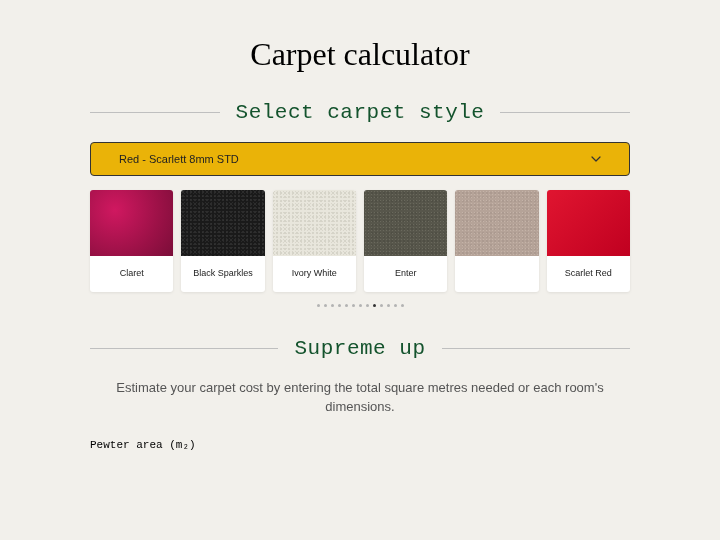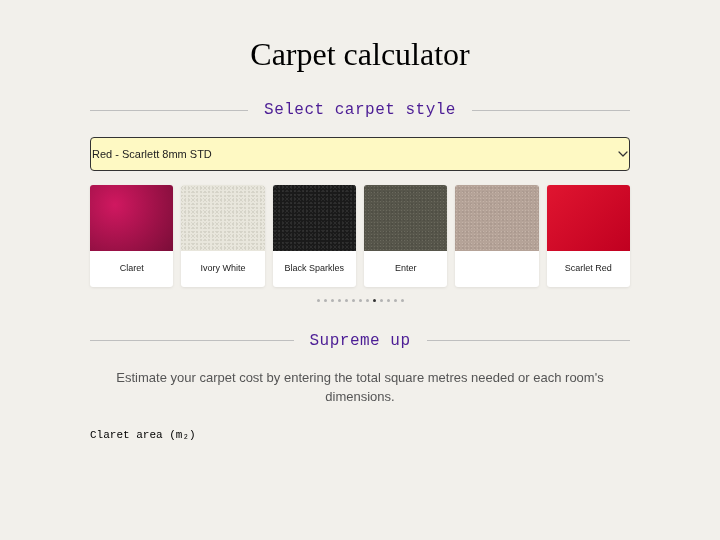--- a/index.html
+++ b/index.html
@@ -32,28 +32,28 @@
       gap: 16px;
       margin-bottom: 18px;
     }
     .section-divider .line {
       flex: 1;
       height: 1px;
       background: #bfbfbf;
     }
     .section-title {
       font-family: "Courier New", Courier, monospace;
-      font-size: 16px;
-      color: #4c1d95;
+      font-size: 21px;
+      color: #14532d;
       letter-spacing: 0.5px;
     }
     .dropdown {
       width: 100%;
-      padding: 10px 1px;
-      background: #fef9c3;
+      padding: 10px 28px;
+      background: #eab308;
       border: 1px solid #333;
       border-radius: 4px;
       display: flex;
       justify-content: space-between;
       align-items: center;
       cursor: pointer;
       margin-bottom: 14px;
     }
     .dropdown-label {
       font-size: 11px;
@@ -189,28 +189,28 @@
         </svg>
     </span>
   </div>
 
   <div class="swatch-row" id="swatch-row">
       <div class="swatch-card">
         <div class="swatch-image sw-claret"></div>
         <div class="swatch-label">Claret</div>
       </div>
       <div class="swatch-card">
+        <div class="swatch-image sw-black"></div>
+        <div class="swatch-label">Black Sparkles</div>
+      </div>
+      <div class="swatch-card">
         <div class="swatch-image sw-ivory"></div>
         <div class="swatch-label">Ivory White</div>
       </div>
       <div class="swatch-card">
-        <div class="swatch-image sw-black"></div>
-        <div class="swatch-label">Black Sparkles</div>
-      </div>
-      <div class="swatch-card">
         <div class="swatch-image sw-pewter"></div>
         <div class="swatch-label">Enter</div>
       </div>
       <div class="swatch-card">
         <div class="swatch-image sw-blush"></div>
       </div>
       <div class="swatch-card">
         <div class="swatch-image sw-scarlet"></div>
         <div class="swatch-label">Scarlet Red</div>
       </div>
@@ -233,14 +233,14 @@
     </div>
 
   <div class="section-divider">
     <div class="line"></div>
     <div class="section-title">Supreme up</div>
     <div class="line"></div>
   </div>
 
   <div class="subtitle">Estimate your carpet cost by entering the total square metres needed or each room's dimensions.</div>
 
-  <div class="field-label">Claret area (m₂)</div>
+  <div class="field-label">Pewter area (m₂)</div>
 </div>
 
 </body></html>

